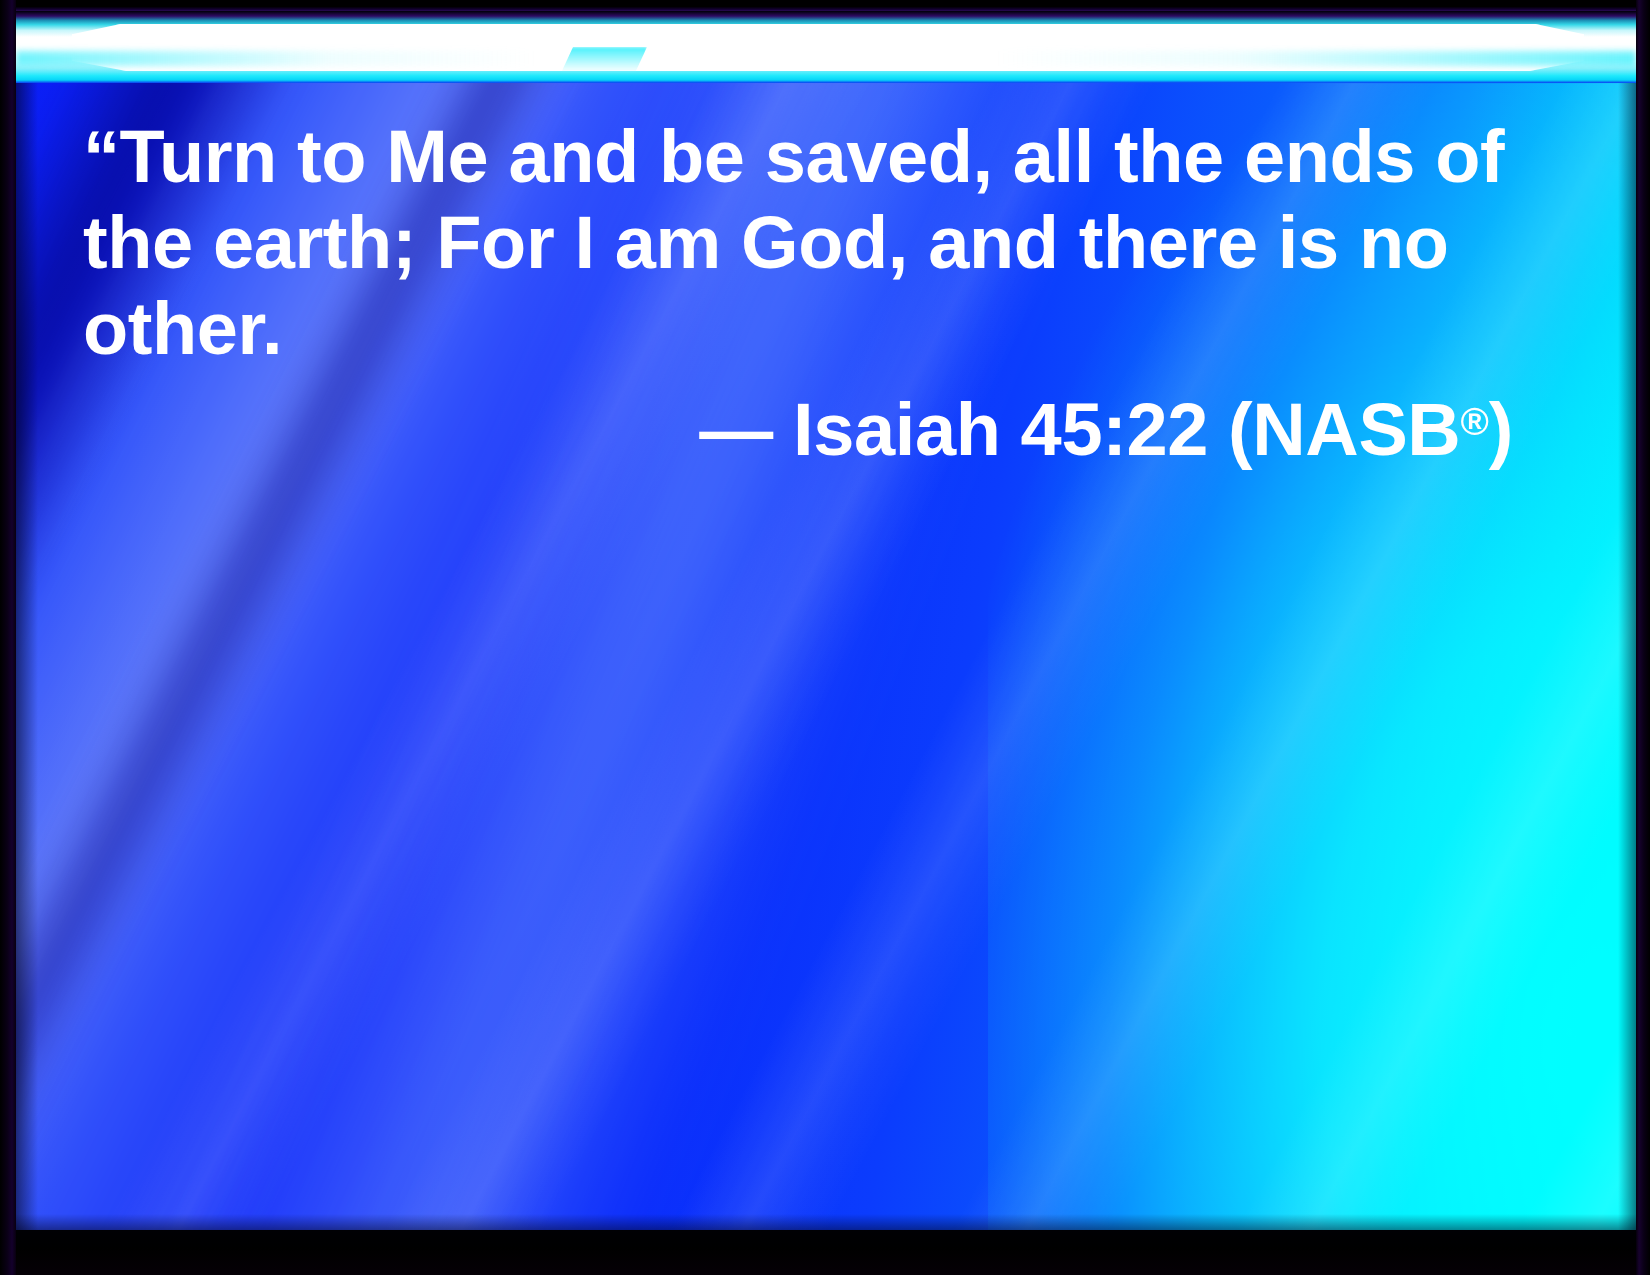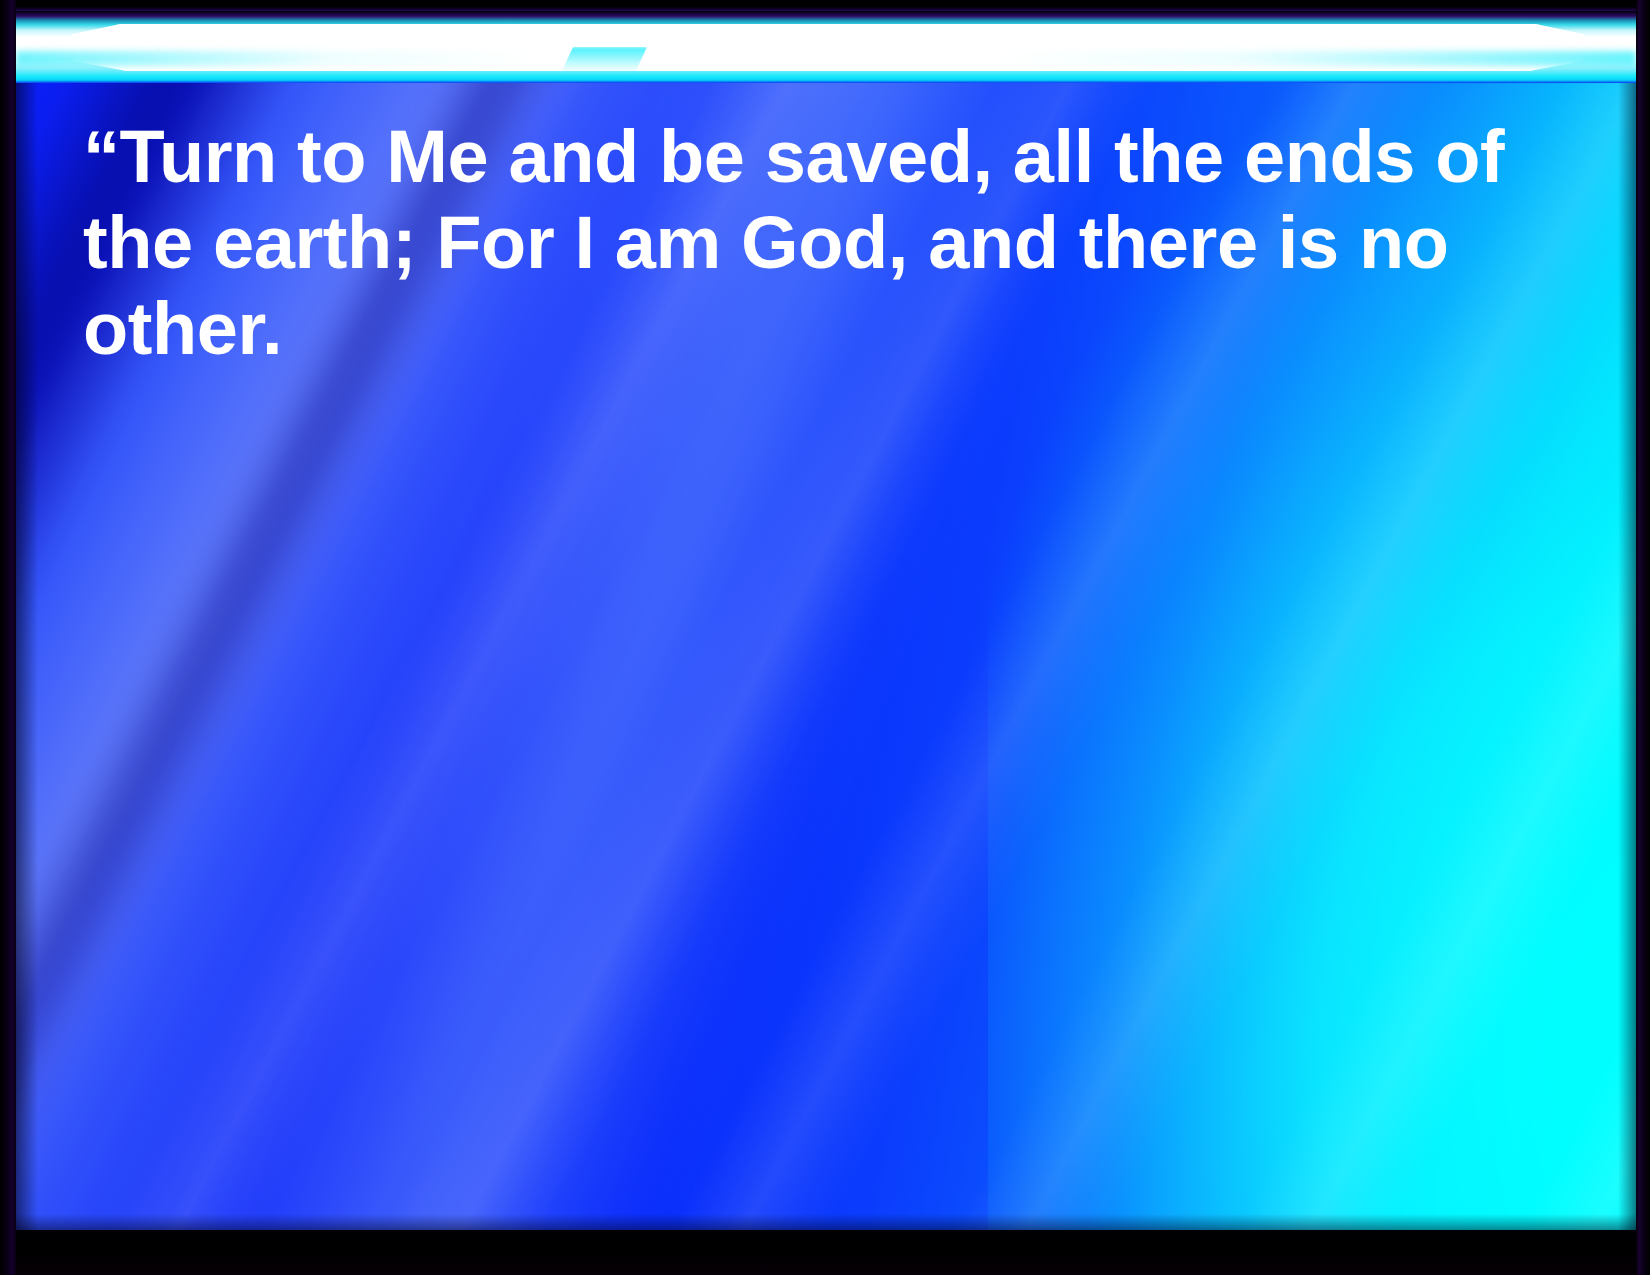--- a/index.html
+++ b/index.html
@@ -337,20 +337,23 @@
     <div class="glow"></div>
     <div class="plate"></div>
     <div class="wisp-l"></div>
     <div class="wisp-r"></div>
     <div class="notch"></div>
   </div>
 
   <div class="content">
     <div class="verse">“Turn to Me and be saved, all the ends of the earth; For I am God, and there is no other.</div>
 
+    <div class="attribution">
+      <span>—</span><span>&nbsp;</span><span>Isaiah 45:22</span><span>&nbsp;</span><span>(NASB</span><span class="reg">®</span><span>)</span>
+    </div>
   </div>
 
   <div class="frame-top"></div>
   <div class="frame-bottom"></div>
   <div class="frame-left"></div>
   <div class="frame-right"></div>
 
 </div>
 
 </body></html>

